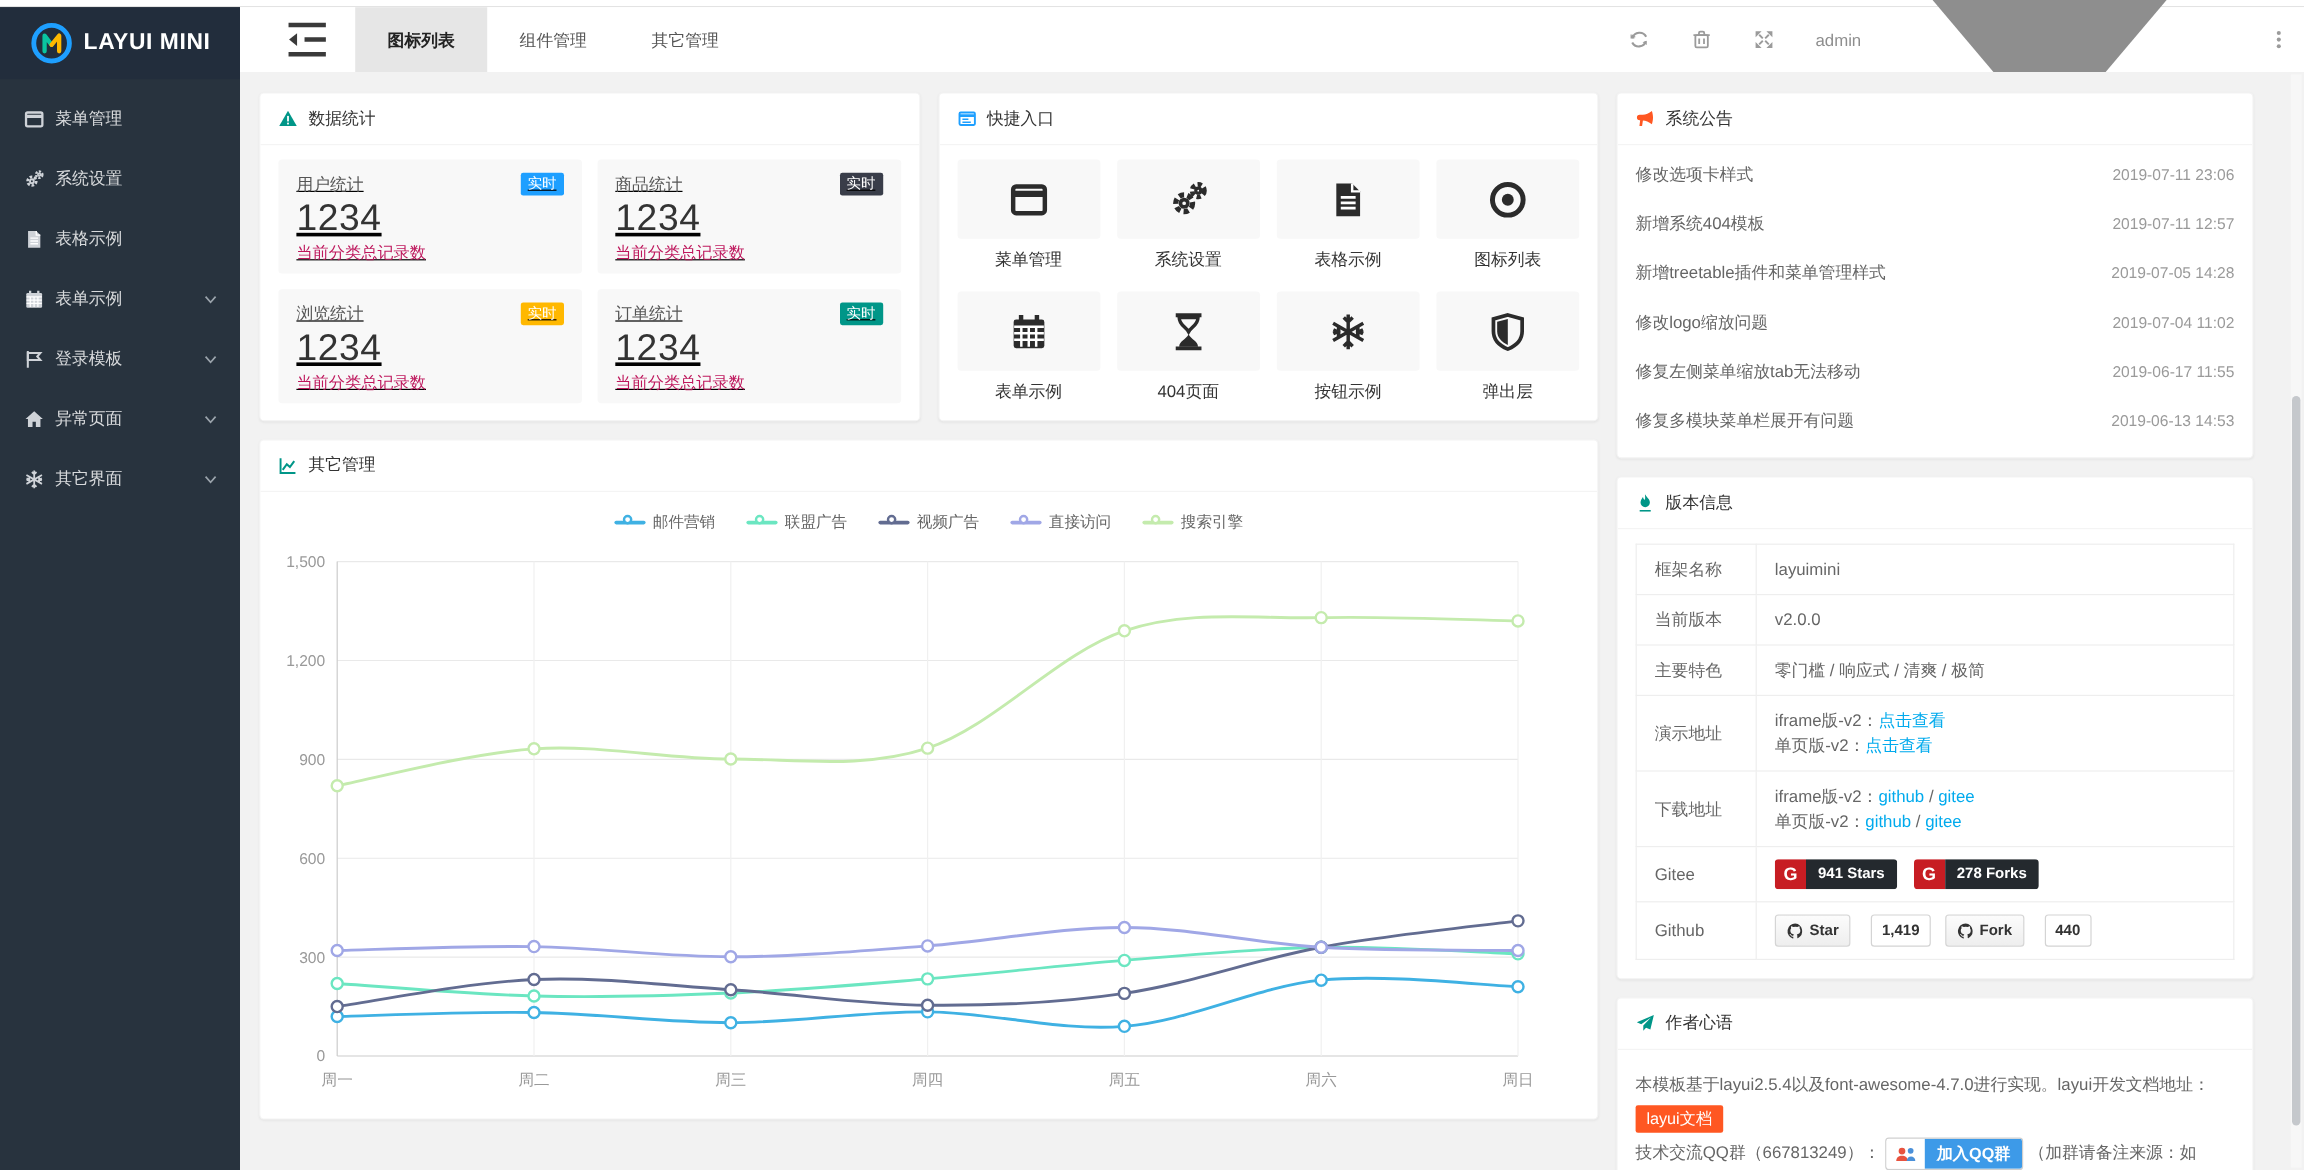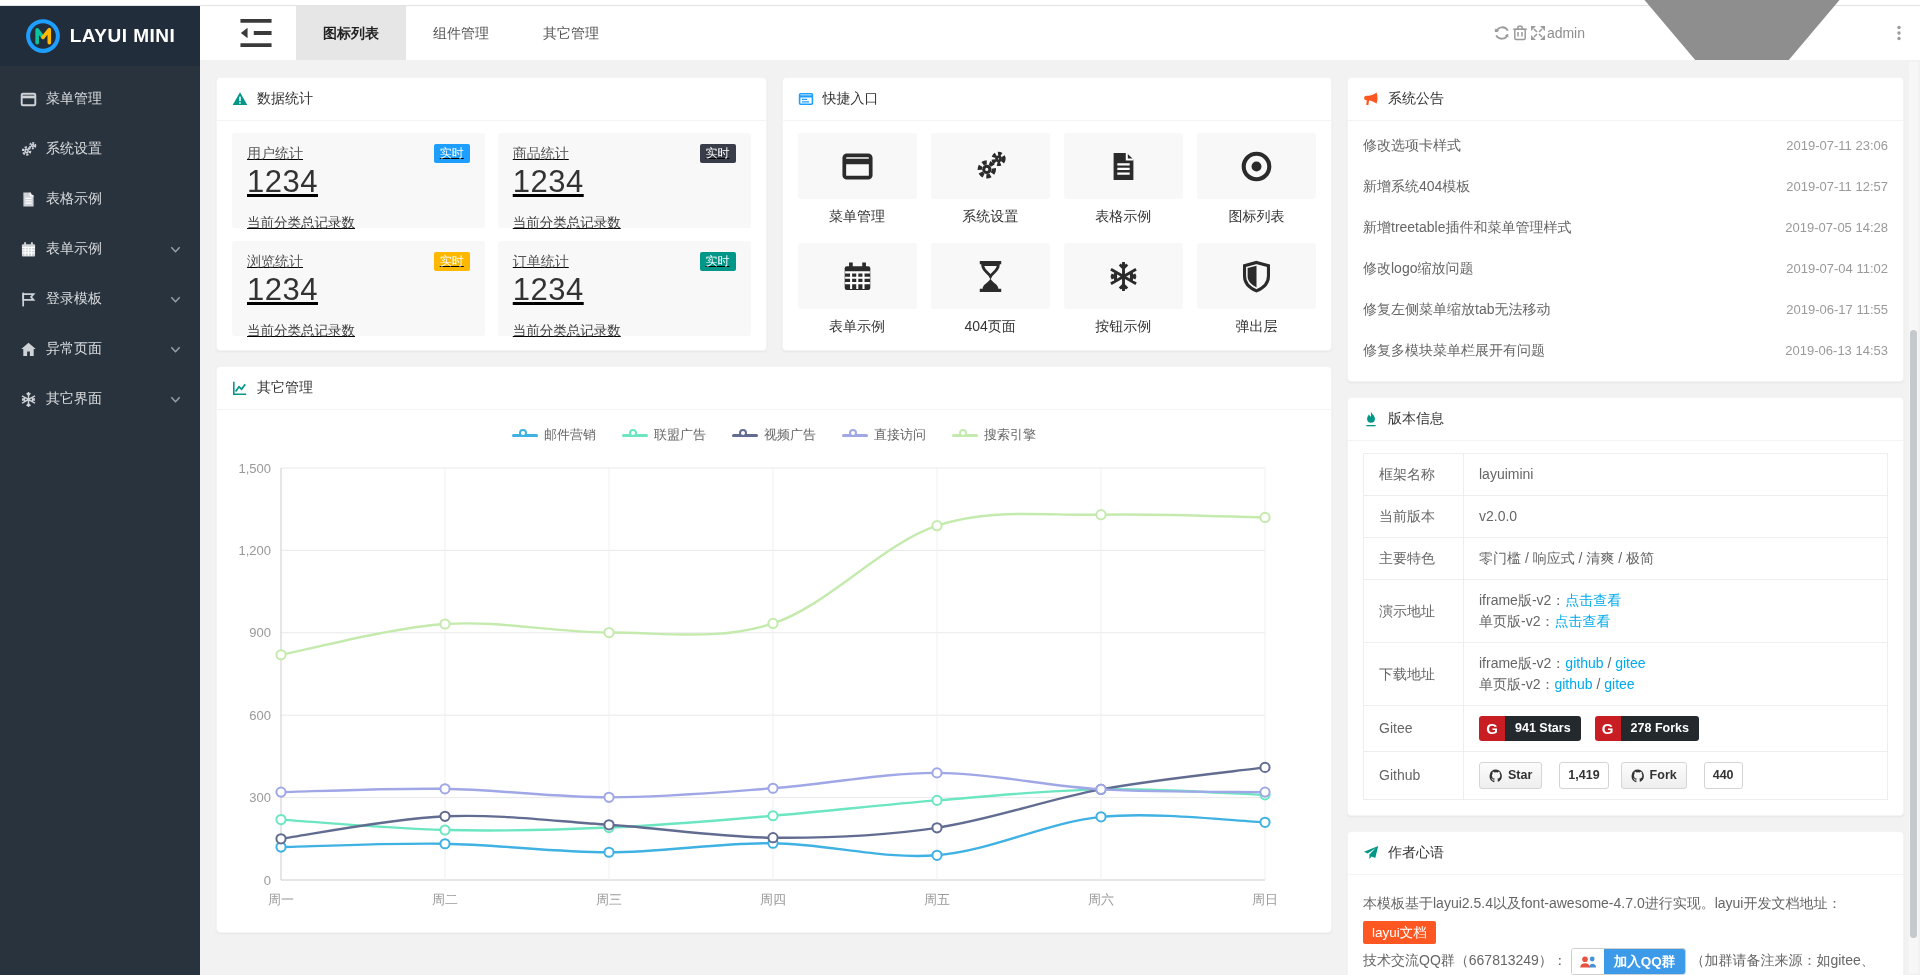--- a/index.html
+++ b/index.html
@@ -17,45 +17,45 @@
   .menu-item .mi-label { flex:1; }
   .menu-item .mi-arrow { width:13px; height:13px; color:#9aa3ab; }
 
   
   .header { position:absolute; left:200px; top:0; right:0; height:54px; background:#fff; }
   .collapse-btn { position:absolute; left:36px; top:0; height:54px; width:40px; display:flex; align-items:center; justify-content:center; color:#3a3a3a; cursor:pointer; }
   .collapse-btn svg { width:18px; height:18px; }
   .tabs { position:absolute; left:96px; top:0; height:54px; display:flex; }
   .tab { height:54px; line-height:54px; padding:0 27px; font-size:14px; color:#555; cursor:pointer; }
   .tab.active { background:#E6E6E6; color:#222; font-weight:bold; }
-  .header-right { position:absolute; right:14px; top:0; height:54px; display:flex; align-items:center; color:#9b9b9b; }
+  .header-right { position:absolute; right:14px; top:0; height:54px; display:flex; align-items:center; gap:34px; color:#9b9b9b; }
   .hr-btn { width:18px; height:18px; cursor:pointer; color:#9b9b9b; }
   .hr-user { display:flex; align-items:center; gap:7px; font-size:14px; color:#8e8e8e; cursor:pointer; }
   .hr-user svg { width:11px; height:7px; }
   .kebab { width:14px; height:16px; cursor:pointer; }
 
   
-  .content { position:absolute; left:200px; top:54px; right:0; bottom:0; background:#f2f2f2; padding:17px 16px 0 16px; overflow:hidden; }
+  .content { position:absolute; left:200px; top:54px; right:0; bottom:0; background:#f2f2f2; padding:17px 42px 0 16px; overflow:hidden; }
   .cols { display:flex; gap:15px; align-items:flex-start; }
   .main-left { width:1116px; flex:0 0 1116px; }
   .top-row { display:flex; gap:15px; }
   .card { background:#fff; border:1px solid #f4f4f4; border-radius:4px; box-shadow:0 1px 2px rgba(0,0,0,.05); overflow:hidden; }
   .card-header { height:43px; display:flex; align-items:center; padding:0 15px; border-bottom:1px solid #f4f4f4; font-size:14px; color:#333; }
   .card-header .ch-icon { width:16px; height:16px; margin-right:9px; }
   .card-body { padding:12px 15px 15px; }
 
   
   .stats-card, .quick-card { width:550.5px; height:274px; }
   .stats-grid { display:grid; grid-template-columns:1fr 1fr; gap:13px;text-decoration:underline; }
   .stat-box { background:#f8f8f8; border-radius:3px; padding:11px 15px 12px; height:95px; }
   .stat-top { display:flex; align-items:center; justify-content:space-between; }
   .stat-label { font-size:14px; color:#555; }
   .badge { font-size:12px; color:#fff; border-radius:2px; padding:2px 6px; line-height:1.25; }
   .stat-value { font-size:31px; color:#333; margin-top:1px; letter-spacing:.5px; }
-  .stat-desc { font-size:13.5px; color:#404040; margin-top:14px; }
+  .stat-desc { font-size:13.5px; color:#be185d; margin-top:2px; }
 
   
   .quick-grid { display:grid; grid-template-columns:repeat(4,1fr); gap:17px 14px; }
   .quick-item { text-align:center; cursor:pointer; }
   .quick-icon-box { background:#f8f8f8; border-radius:3px; height:66px; display:flex; align-items:center; justify-content:center; color:#2b2b2b; }
   .quick-icon-box svg { width:33px; height:33px; }
   .quick-label { font-size:14px; color:#333; margin-top:9px; }
 
   
   .chart-card { margin-top:15px; width:1116px; height:567px; }

